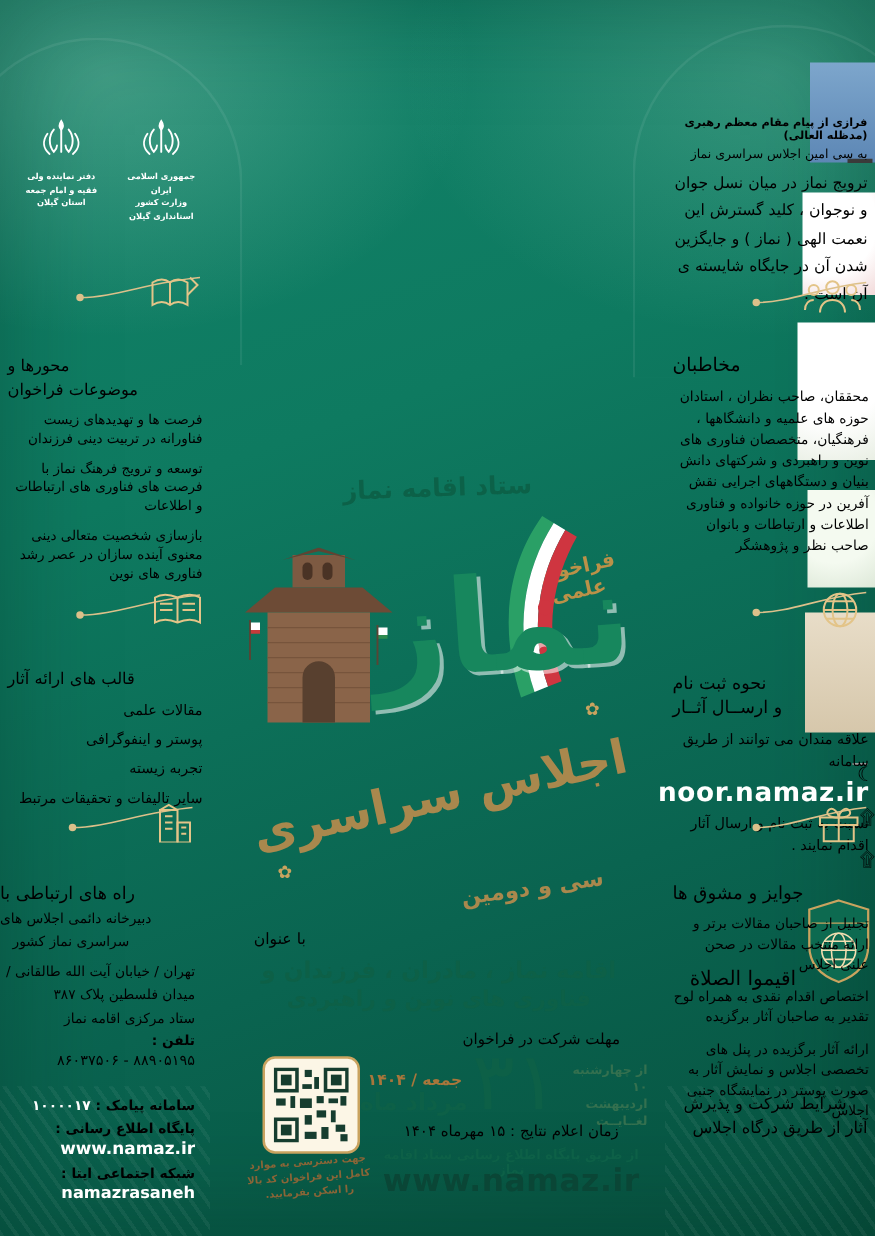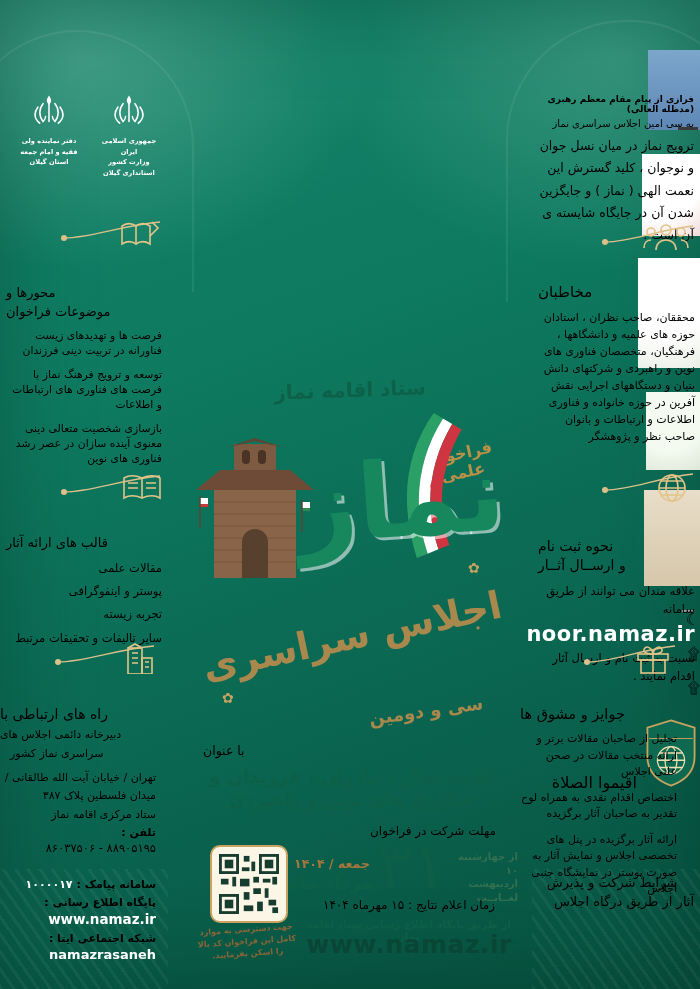--- a/index.html
+++ b/index.html
@@ -369,21 +369,21 @@
       <span class="cream-badge" style="font-size:14px;">
         <span>نحوه ثبت نام</span><br>
         <span>و ارســال آثــار</span>
       </span>
     </div>
     <div class="white-body" style="font-size:11.5px;line-height:1.6;margin-top:8px;">علاقه مندان می توانند از طریق سامانه</div>
     <div class="ltr" style="font-size:21px;font-weight:bold;color:#fff;text-align:center;margin-top:3px;letter-spacing:.5px;">noor.namaz.ir</div>
     <div class="white-body" style="font-size:11.5px;line-height:1.6;margin-top:3px;">نسبت به ثبت نام و ارسال آثار اقدام نمایند .</div>
   </div>
 
-  <div class="abs" style="left:520px;top:642px;width:157px;z-index:2;">
+  <div class="abs" style="left:538px;top:642px;width:157px;z-index:2;">
     <svg class="conn" style="left:0;top:14px;" width="96" height="24">
       <path d="M6 20 C34 20 56 8 94 4" fill="none" stroke="#dcc08a" stroke-width="1.3"></path>
         <circle cx="6" cy="20" r="3" fill="#dcc08a"></circle>
     </svg>
     <svg style="position:absolute;left:114px;top:0;" width="38" height="34" viewBox="0 0 38 34">
       <g fill="none" stroke="#e3c488" stroke-width="1.6">
         <rect x="4" y="12" width="30" height="6"></rect>
           <rect x="7" y="18" width="24" height="13"></rect>
           <path d="M19 12v19"></path>
         <path d="M19 12c-8 0-11-3-8-6c3-3 8 2 8 6z"></path>

